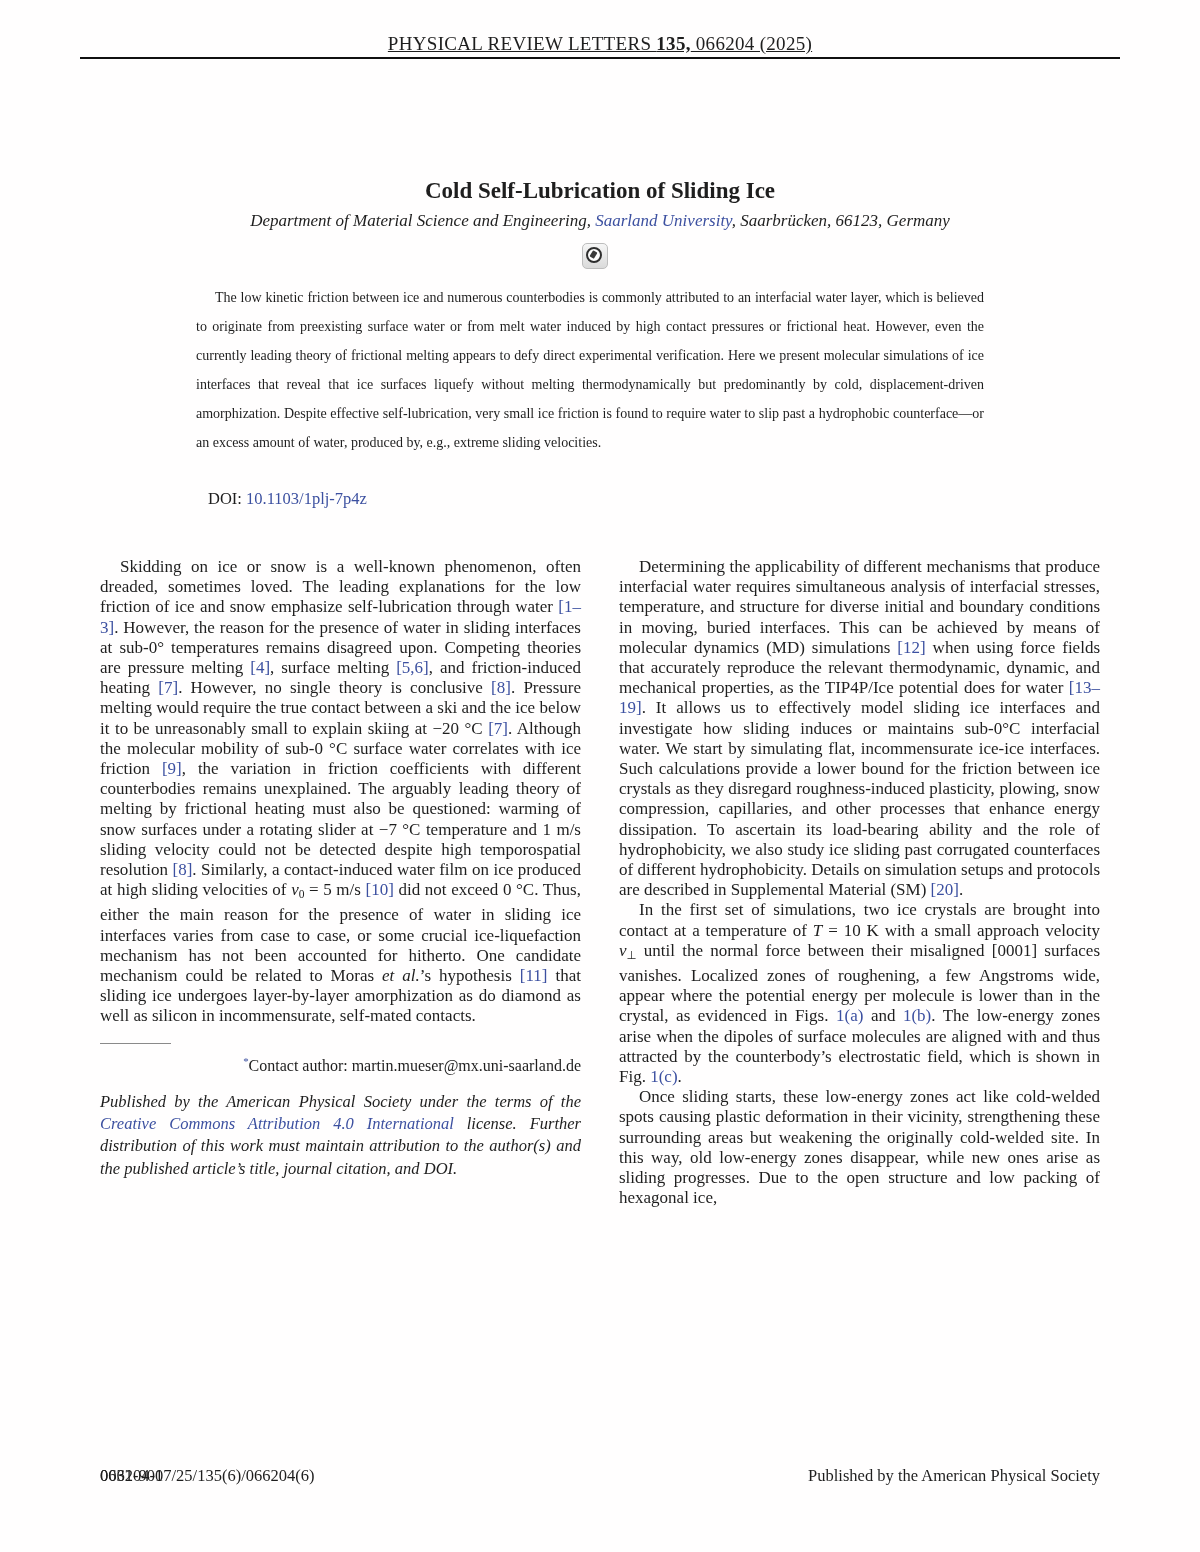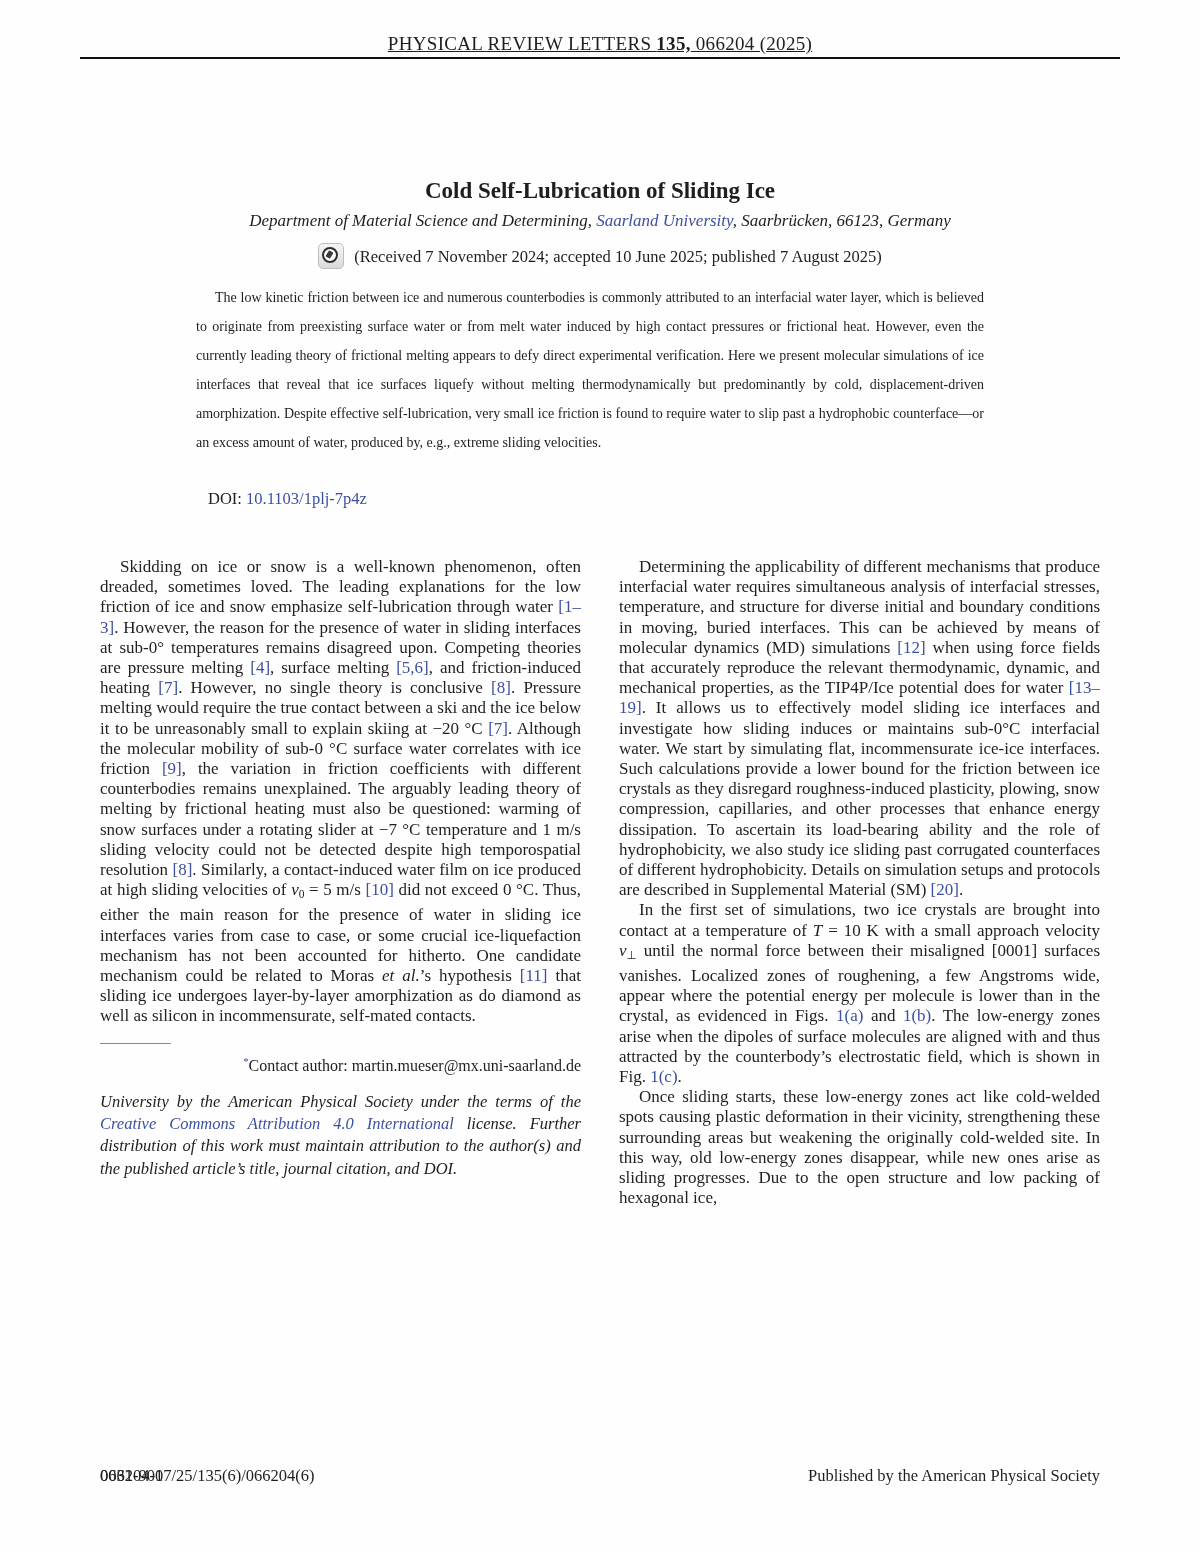--- a/index.html
+++ b/index.html
@@ -116,38 +116,38 @@
 <body>
 
 <div class="page">
 
   <div class="journal-header"><span class="seg-plain">PHYSICAL REVIEW LETTERS </span><span class="seg-b">135,</span><span class="seg-plain"> 066204 (2025)</span></div>
   <div class="header-rule"></div>
 
   <div class="article-title">Cold Self-Lubrication of Sliding Ice</div>
 
 
-  <div class="affiliation-line"><span class="seg-plain">Department of Material Science and Determining, </span><span class="seg-link">Saarland University</span><span class="seg-plain">, Saarbrücken, 66123, Germany</span></div>
+  <div class="affiliation-line"><span class="seg-plain">Department of Material Science and Engineering, </span><span class="seg-link">Saarland University</span><span class="seg-plain">, Saarbrücken, 66123, Germany</span></div>
 
   <div class="received-line">
-    <span class="crossmark"><span class="cm-ring"></span></span><span>(Received 7 November 2024; accepted 10 June 2025; published 7 August 2025)</span>
+    <span class="crossmark"><span class="cm-ring"></span></span>
   </div>
 
   <div class="abstract">
     <p>The low kinetic friction between ice and numerous counterbodies is commonly attributed to an interfacial water layer, which is believed to originate from preexisting surface water or from melt water induced by high contact pressures or frictional heat. However, even the currently leading theory of frictional melting appears to defy direct experimental verification. Here we present molecular simulations of ice interfaces that reveal that ice surfaces liquefy without melting thermodynamically but predominantly by cold, displacement-driven amorphization. Despite effective self-lubrication, very small ice friction is found to require water to slip past a hydrophobic counterface—or an excess amount of water, produced by, e.g., extreme sliding velocities.</p>
   </div>
 
   <div class="doi-line"><span class="seg-plain">DOI: </span><span class="seg-link">10.1103/1plj-7p4z</span></div>
 
   <div class="columns">
     <div class="col">
       <p class="body-para"><span class="seg-plain">Skidding on ice or snow is a well-known phenomenon, often dreaded, sometimes loved. The leading explanations for the low friction of ice and snow emphasize self-lubrication through water </span><span class="seg-link">[1–3]</span><span class="seg-plain">. However, the reason for the presence of water in sliding interfaces at sub-0° temperatures remains disagreed upon. Competing theories are pressure melting </span><span class="seg-link">[4]</span><span class="seg-plain">, surface melting </span><span class="seg-link">[5,6]</span><span class="seg-plain">, and friction-induced heating </span><span class="seg-link">[7]</span><span class="seg-plain">. However, no single theory is conclusive </span><span class="seg-link">[8]</span><span class="seg-plain">. Pressure melting would require the true contact between a ski and the ice below it to be unreasonably small to explain skiing at −20 °C </span><span class="seg-link">[7]</span><span class="seg-plain">. Although the molecular mobility of sub-0 °C surface water correlates with ice friction </span><span class="seg-link">[9]</span><span class="seg-plain">, the variation in friction coefficients with different counterbodies remains unexplained. The arguably leading theory of melting by frictional heating must also be questioned: warming of snow surfaces under a rotating slider at −7 °C temperature and 1 m/s sliding velocity could not be detected despite high temporospatial resolution </span><span class="seg-link">[8]</span><span class="seg-plain">. Similarly, a contact-induced water film on ice produced at high sliding velocities of </span><span class="seg-mv">v</span><span class="seg-sub">0</span><span class="seg-plain"> = 5 m/s </span><span class="seg-link">[10]</span><span class="seg-plain"> did not exceed 0 °C. Thus, either the main reason for the presence of water in sliding ice interfaces varies from case to case, or some crucial ice-liquefaction mechanism has not been accounted for hitherto. One candidate mechanism could be related to Moras </span><span class="seg-i">et al.</span><span class="seg-plain">’s hypothesis </span><span class="seg-link">[11]</span><span class="seg-plain"> that sliding ice undergoes layer-by-layer amorphization as do diamond as well as silicon in incommensurate, self-mated contacts.</span></p>
       <div class="footnote-rule"></div>
       <p class="contact-footnote"><span class="seg-sup">*</span><span class="seg-plain">Contact author: martin.mueser@mx.uni-saarland.de</span></p>
-      <p class="license-notice"><span class="seg-plain">University by the American Physical Society under the terms of the </span><span class="seg-link">Creative Commons Attribution 4.0 International</span><span class="seg-plain"> license. Further distribution of this work must maintain attribution to the author(s) and the published article’s title, journal citation, and DOI.</span></p>
+      <p class="license-notice"><span class="seg-plain">Published by the American Physical Society under the terms of the </span><span class="seg-link">Creative Commons Attribution 4.0 International</span><span class="seg-plain"> license. Further distribution of this work must maintain attribution to the author(s) and the published article’s title, journal citation, and DOI.</span></p>
     </div>
     <div class="col">
       <p class="body-para"><span class="seg-plain">Determining the applicability of different mechanisms that produce interfacial water requires simultaneous analysis of interfacial stresses, temperature, and structure for diverse initial and boundary conditions in moving, buried interfaces. This can be achieved by means of molecular dynamics (MD) simulations </span><span class="seg-link">[12]</span><span class="seg-plain"> when using force fields that accurately reproduce the relevant thermodynamic, dynamic, and mechanical properties, as the TIP4P/Ice potential does for water </span><span class="seg-link">[13–19]</span><span class="seg-plain">. It allows us to effectively model sliding ice interfaces and investigate how sliding induces or maintains sub-0°C interfacial water. We start by simulating flat, incommensurate ice-ice interfaces. Such calculations provide a lower bound for the friction between ice crystals as they disregard roughness-induced plasticity, plowing, snow compression, capillaries, and other processes that enhance energy dissipation. To ascertain its load-bearing ability and the role of hydrophobicity, we also study ice sliding past corrugated counterfaces of different hydrophobicity. Details on simulation setups and protocols are described in Supplemental Material (SM) </span><span class="seg-link">[20]</span><span class="seg-plain">.</span></p>
       <p class="body-para"><span class="seg-plain">In the first set of simulations, two ice crystals are brought into contact at a temperature of </span><span class="seg-mv">T</span><span class="seg-plain"> = 10 K with a small approach velocity </span><span class="seg-mv">v</span><span class="seg-sub">⊥</span><span class="seg-plain"> until the normal force between their misaligned [0001] surfaces vanishes. Localized zones of roughening, a few Angstroms wide, appear where the potential energy per molecule is lower than in the crystal, as evidenced in Figs. </span><span class="seg-link">1(a)</span><span class="seg-plain"> and </span><span class="seg-link">1(b)</span><span class="seg-plain">. The low-energy zones arise when the dipoles of surface molecules are aligned with and thus attracted by the counterbody’s electrostatic field, which is shown in Fig. </span><span class="seg-link">1(c)</span><span class="seg-plain">.</span></p>
       <p class="body-para"><span class="seg-plain">Once sliding starts, these low-energy zones act like cold-welded spots causing plastic deformation in their vicinity, strengthening these surrounding areas but weakening the originally cold-welded site. In this way, old low-energy zones disappear, while new ones arise as sliding progresses. Due to the open structure and low packing of hexagonal ice,</span></p>
     </div>
   </div>
 
   <div class="page-footer">
     <span class="footer-left">0031-9007/25/135(6)/066204(6)</span>

